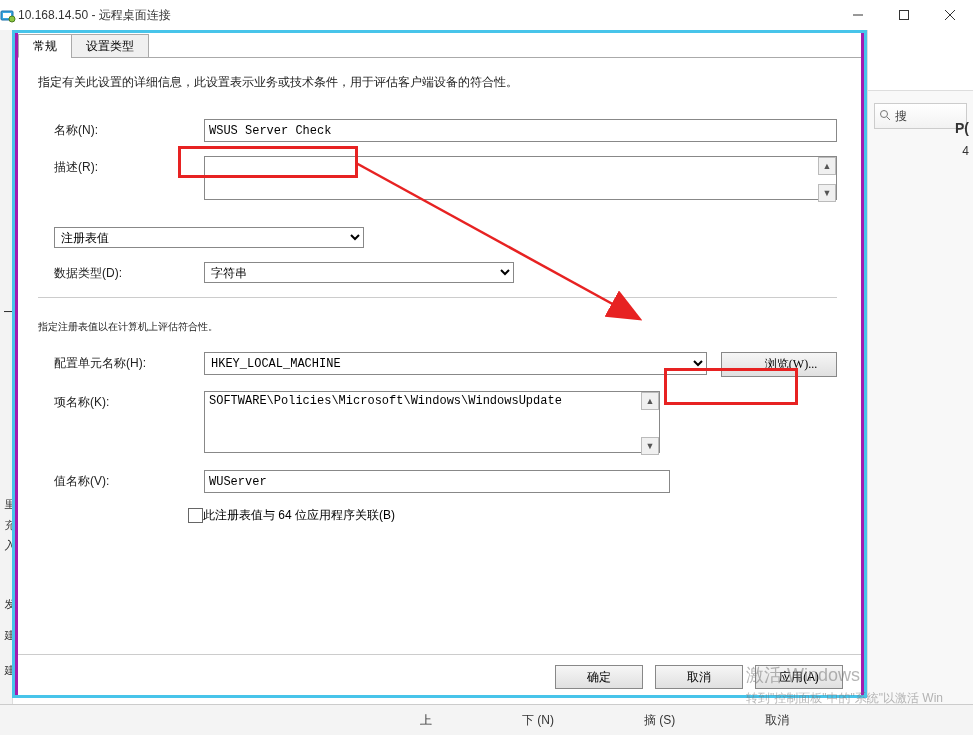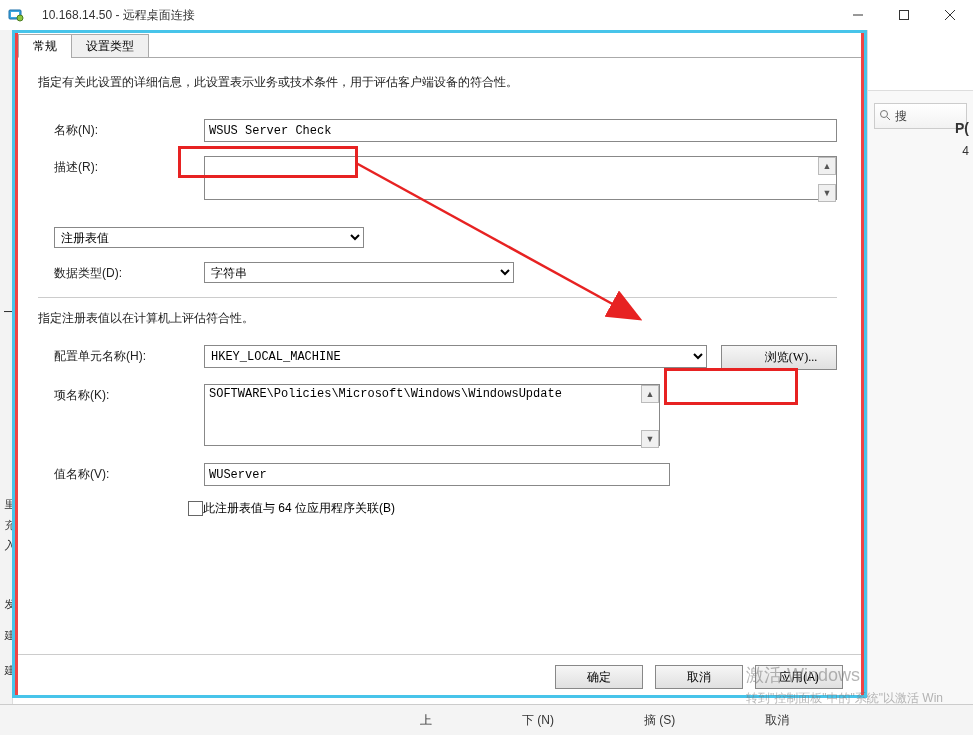--- a/index.html
+++ b/index.html
@@ -22,21 +22,21 @@
     background: #fff;
   }
   .rdp-titlebar {
     height: 30px;
     background: #fff;
     border-bottom: 1px solid #e8e8e8;
     display: flex;
     align-items: center;
     justify-content: space-between;
   }
-  .rdp-titlebar .left { display: flex; align-items: flex-start; gap:18px; padding-left:8px; }
+  .rdp-titlebar .left { display: flex; align-items: flex-end; gap:2px; }
   .rdp-titlebar .title { font-size: 12px; color:#333; }
   .rdp-titlebar .icon {
     width:16px; height:16px;
     display:inline-block;
   }
   .win-buttons { display:flex; }
   .win-btn {
     width: 46px; height: 30px; display:flex; align-items:center; justify-content:center;
     font-size:14px; color:#333;
   }
@@ -117,21 +117,21 @@
   }
   
   .remote-frame {
     position:absolute;
     left:12px;
     top:30px;
     width:855px;
     height:668px;
     border:3px solid #47c4ea;
     box-sizing:border-box;
-    background:#ef4444;
+    background:#a21caf;
   }
   
   .dialog {
     position:absolute;
     left:3px;
     top:0px;
     right:3px;
     bottom:0;
     background:#fff;
   }
@@ -251,23 +251,23 @@
     font-size:12px;
     font-family:Liberation Serif, serif;
     padding-left:30px;
   }
   .divider {
     border:none;
     border-top:1px solid #ccc;
     margin:8px 0 12px 0;
   }
   .sub-instruction {
-    font-size:12px;
+    font-size:10px;
     color:#222;
-    margin:12px 0 18px 0;
+    margin:22px 0 18px 0;
   }
   .value-input {
     flex:0 0 456px;
     height:19px;
     border:1px solid #888;
     padding:1px 4px;
     font-family:"SimSun","Courier New",monospace;
     font-size:12px;
   }
   .checkbox-row {

